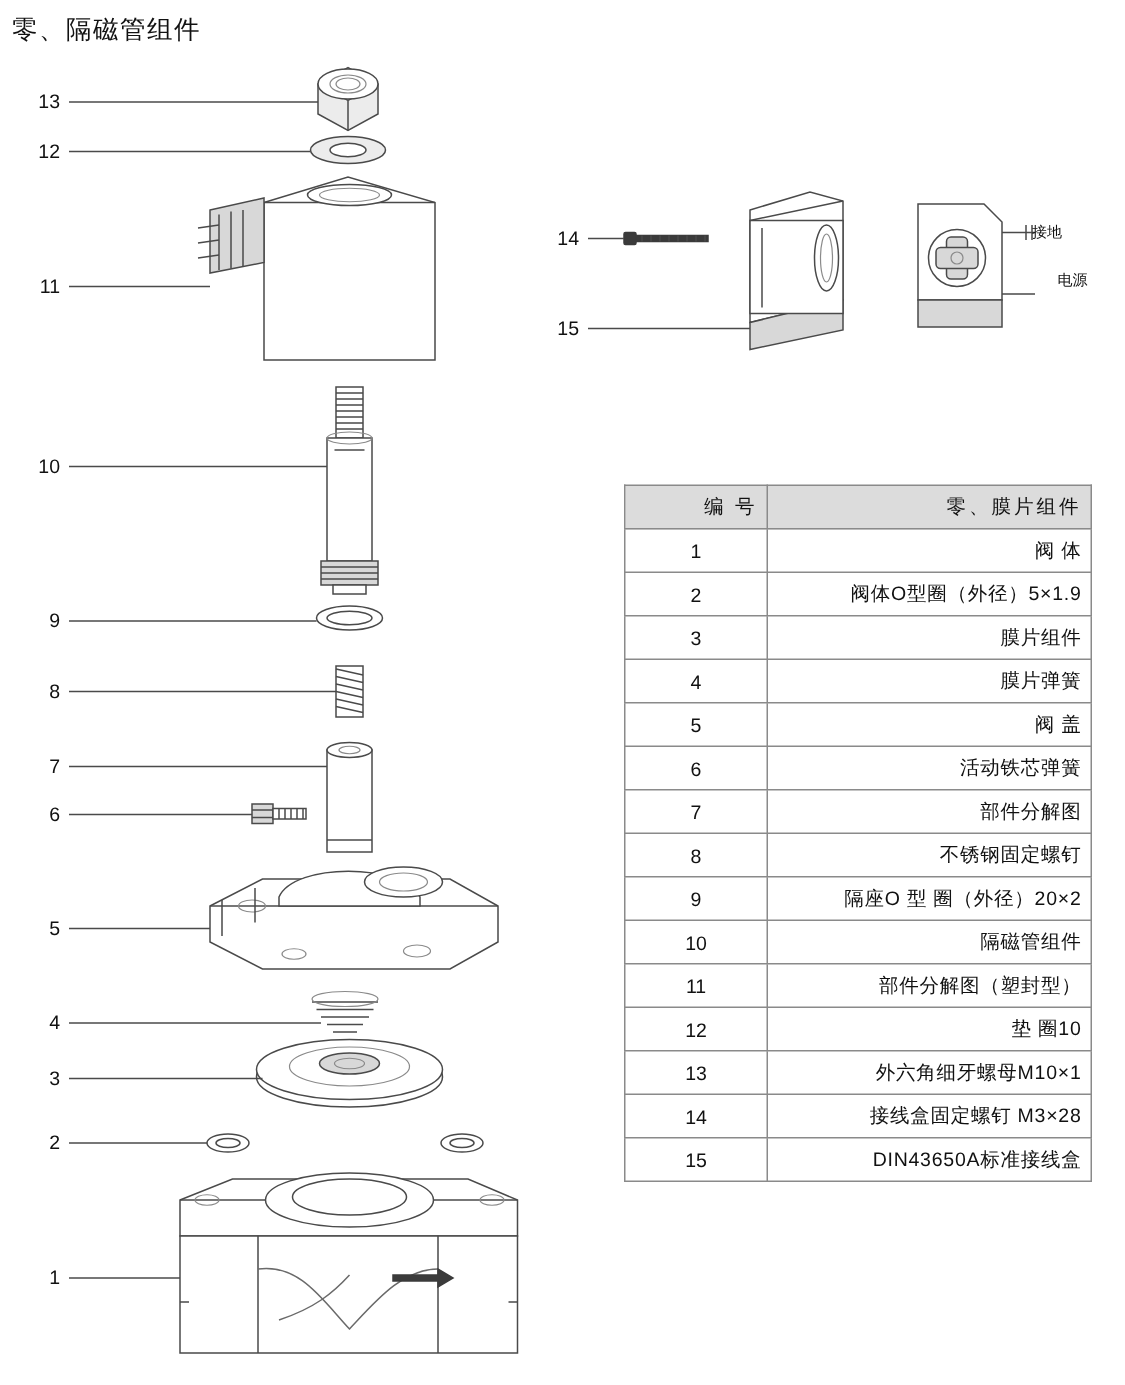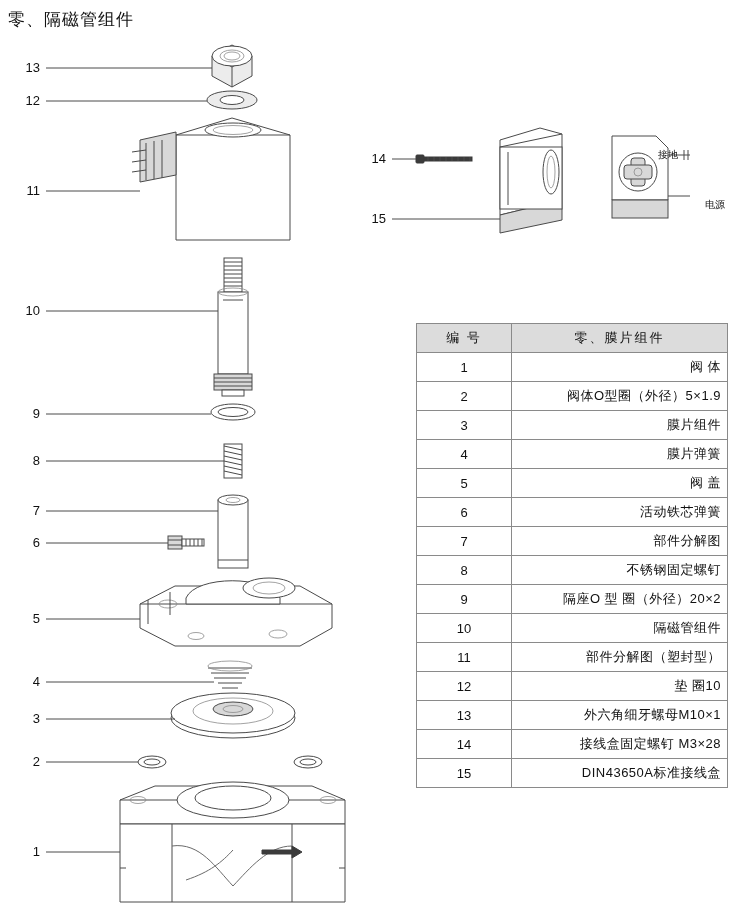--- a/index.html
+++ b/index.html
@@ -44,21 +44,21 @@
   }
   #parts-table td, #parts-table th {
     border: 1px solid #8a8a8a;
     height: 28px;
     padding: 0 6px;
     font-weight: normal;
     color: #111;
   }
   #parts-table thead th {
     background: #dcdcdc;
-    text-align: center;
+    text-align: right;
     letter-spacing: 2px;
   }
   #parts-table td.num {
     width: 82px;
     text-align: center;
   }
   #parts-table td.nm {
     text-align: right;
     padding-left: 12px;
     letter-spacing: 0.5px;
@@ -272,22 +272,22 @@
 <div class="callout-num" style="left:14px; top:503px;">7</div>
 <div class="callout-num" style="left:14px; top:535px;">6</div>
 <div class="callout-num" style="left:14px; top:611px;">5</div>
 <div class="callout-num" style="left:14px; top:674px;">4</div>
 <div class="callout-num" style="left:14px; top:711px;">3</div>
 <div class="callout-num" style="left:14px; top:754px;">2</div>
 <div class="callout-num" style="left:14px; top:844px;">1</div>
 <div class="callout-num" style="left:360px; top:151px;">14</div>
 <div class="callout-num" style="left:360px; top:211px;">15</div>
 
-<div class="sidelabel" style="left:658px; top:148px;text-align:right;">接地</div>
-<div class="sidelabel" style="left:693px; top:198px;padding-left:12px;">电源</div>
+<div class="sidelabel" style="left:688px; top:148px;text-align:right;">接地</div>
+<div class="sidelabel" style="left:693px; top:180px;padding-left:12px;">电源</div>
 
 <table id="parts-table">
   <thead>
     <tr>
       <th class="num">编 号</th>
       <th>零、膜片组件</th>
     </tr>
   </thead>
   <tbody id="table-body">
       <tr>

